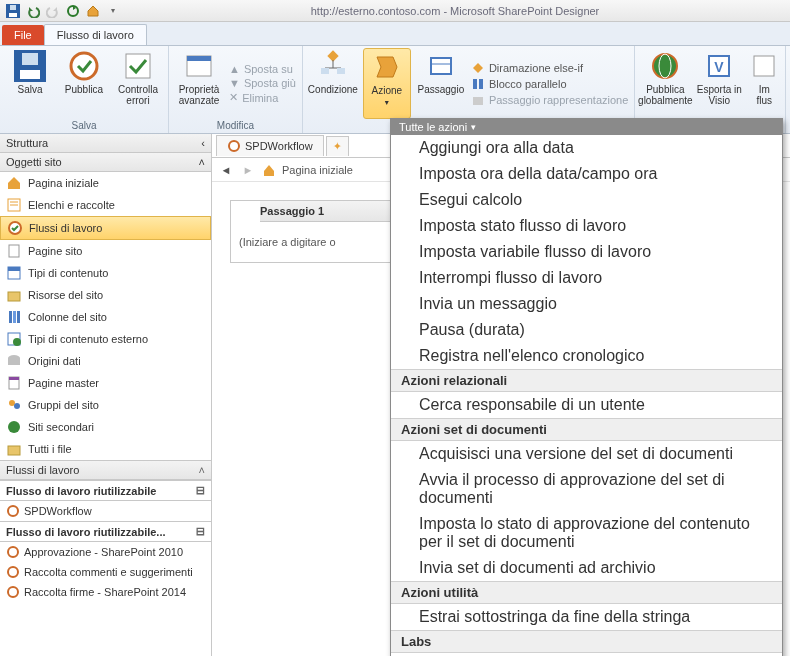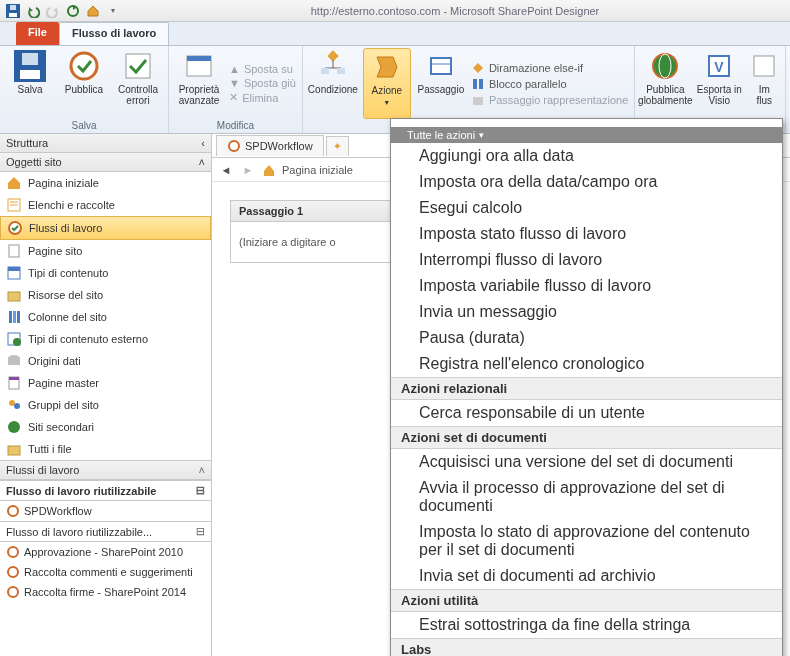--- a/index.html
+++ b/index.html
@@ -1,20 +1,20 @@
 <!DOCTYPE html>
 <html><head>
 <meta charset="utf-8">
 <style>
   * { box-sizing: border-box; margin: 0; padding: 0; font-family: "Segoe UI", Tahoma, sans-serif; }
   body { width: 790px; height: 656px; background: #fff; font-size: 11px; color: #333; overflow: hidden; position: relative; }
   .qat { height: 22px; background: linear-gradient(#f7f7f7,#e8e8e8); border-bottom: 1px solid #c8c8c8; display: flex; align-items: center; padding: 0 4px; gap: 2px; }
   .qat .title { flex: 1; text-align: center; color: #6a6a7a; font-size: 11px; }
   .qat-btn { width: 18px; height: 18px; display: flex; align-items: center; justify-content: center; cursor: pointer; }
-  .tabs { height: 24px; background: #e8eef6; display: flex; padding-left: 16px; border-bottom: 1px solid #b8c3d0; font-weight: bold; }
+  .tabs { height: 24px; background: #e8eef6; display: flex; align-items: flex-end; padding-left: 2px; border-bottom: 1px solid #b8c3d0; }
   .tab-file { background: #d94a2b; color: #fff; padding: 4px 12px; border-radius: 2px 2px 0 0; cursor: pointer; }
   .tab { padding: 4px 12px; background: #f7faff; border: 1px solid #b8c3d0; border-bottom: none; border-radius: 2px 2px 0 0; cursor: pointer; }
   .ribbon { height: 88px; background: linear-gradient(#f5f8fc,#e8eef6); border-bottom: 1px solid #b8c3d0; display: flex; }
   .rgroup { border-right: 1px solid #cdd7e3; padding: 2px 6px 0 6px; display: flex; flex-direction: column; }
   .rgroup-row { display: flex; gap: 6px; flex: 1; }
   .rgroup-label { text-align: center; font-size: 10px; color: #5a6a7a; padding: 1px 0 2px; }
   .big-btn { display: flex; flex-direction: column; align-items: center; justify-content: flex-start; width: 48px; cursor: pointer; padding-top: 2px; }
   .big-btn .ico { width: 32px; height: 32px; margin-bottom: 2px; }
   .big-btn .lbl { font-size: 10px; text-align: center; line-height: 1.1; }
   .big-btn.active { background: linear-gradient(#ffe9a8,#ffd36b); border: 1px solid #e0b44a; border-radius: 3px; }
@@ -31,24 +31,24 @@
   .wf-hdr { background: linear-gradient(#f3f3f3,#e6e6e6); border-top: 1px solid #c8c8c8; border-bottom: 1px solid #c8c8c8; padding: 3px 6px; display: flex; align-items: center; }
   .wf-hdr .exp { margin-left: auto; color: #666; }
   .wf-item { padding: 3px 6px; display: flex; align-items: center; gap: 4px; cursor: pointer; }
   .main { flex: 1; position: relative; background: #fff; }
   .doc-tabs { height: 24px; border-bottom: 1px solid #c8c8c8; display: flex; align-items: center; padding-left: 4px; gap: 2px; }
   .doc-tab { border: 1px solid #c8c8c8; border-bottom: none; padding: 3px 10px; background: #f7f7f7; display: flex; align-items: center; gap: 4px; cursor: pointer; }
   .breadcrumb { height: 24px; border-bottom: 1px solid #e3e3e3; display: flex; align-items: center; gap: 6px; padding: 0 6px; color: #555; }
   .bc-btn { width: 16px; height: 16px; display: flex; align-items: center; justify-content: center; cursor: pointer; }
   .canvas { padding: 18px; }
   .step-box { border: 1px solid #c8c8c8; width: 170px; }
-  .step-hdr { background: linear-gradient(#f3f3f3,#e6e6e6); border-bottom: 1px solid #c8c8c8; padding: 4px 8px; font-weight: bold; }
+  .step-hdr { background: linear-gradient(#f3f3f3,#e6e6e6); border-bottom: 1px solid #c8c8c8; padding: 4px 0; font-weight: bold; margin-left: 29px; }
   .step-body { padding: 14px 8px; color: #555; }
   .dropdown { position: absolute; left: 390px; top: 118px; width: 393px; background: #fff; border: 1px solid #8a8a8a; box-shadow: 2px 3px 6px rgba(0,0,0,.35); z-index: 50; }
-  .dd-title { background: #8a8a8a; color: #fff; padding: 2px 16px; font-size: 11px; display: flex; align-items: center; margin-top: 8px; }
+  .dd-title { background: #8a8a8a; color: #fff; padding: 2px 8px; font-size: 11px; display: flex; align-items: center; }
   .dd-title .caret { margin-left: 4px; font-size: 9px; }
   .dd-section { background: #efefef; border-top: 1px solid #d0d0d0; border-bottom: 1px solid #d0d0d0; padding: 3px 10px; font-weight: bold; font-size: 13px; }
   .dd-item { padding: 4px 28px; font-size: 16px; cursor: pointer; }
   .dd-item.hl { text-decoration: none; border-bottom: 1px solid #000000; display: inline-block; margin-left: 22px; padding-left:0; padding-right:0;}
   .hl-row { padding: 4px 0; }
   svg { display: block; }
 </style>
 </head>
 <body>
 
@@ -331,21 +331,21 @@
     <div class="wf-hdr" style="background:#fff;font-weight:bold">
         <span>Flusso di lavoro riutilizzabile</span>
         <span class="exp">⊟</span>
       </div>
     <div class="wf-item">
         <svg width="14" height="14">
           <circle cx="7" cy="7" r="5" fill="#fff" stroke="#cc6a2a" stroke-width="2"></circle>
         </svg>
         <span>SPDWorkflow</span>
       </div>
-    <div class="wf-hdr" style="background:#fff;font-weight:normal">
+    <div class="wf-hdr" style="background:#fff;font-weight:bold">
         <span>Flusso di lavoro riutilizzabile...</span>
         <span class="exp">⊟</span>
       </div>
     <div class="wf-item">
         <svg width="14" height="14">
           <circle cx="7" cy="7" r="5" fill="#fff" stroke="#cc6a2a" stroke-width="2"></circle>
         </svg>
         <span>Approvazione - SharePoint 2010</span>
       </div>
     <div class="wf-item">
@@ -394,22 +394,22 @@
 <div class="dropdown">
   <div class="dd-title">
       <span>Tutte le azioni</span>
       <span class="caret">▾</span>
     </div>
   <div>
     <div class="dd-item">Aggiungi ora alla data</div>
     <div class="dd-item">Imposta ora della data/campo ora</div>
     <div class="dd-item">Esegui calcolo</div>
     <div class="dd-item">Imposta stato flusso di lavoro</div>
+    <div class="dd-item">Imposta variabile flusso di lavoro</div>
     <div class="dd-item">Interrompi flusso di lavoro</div>
-    <div class="dd-item">Imposta variabile flusso di lavoro</div>
     <div class="dd-item">Invia un messaggio</div>
     <div class="dd-item">Pausa (durata)</div>
     <div class="dd-item">Registra nell'elenco cronologico</div>
   </div>
   <div class="dd-section">Azioni relazionali</div>
   <div class="dd-item">Cerca responsabile di un utente</div>
   <div class="dd-section">Azioni set di documenti</div>
   <div class="dd-item">Acquisisci una versione del set di documenti</div>
   <div class="dd-item">Avvia il processo di approvazione del set di documenti</div>
   <div class="dd-item">Imposta lo stato di approvazione del contenuto per il set di documenti</div>

